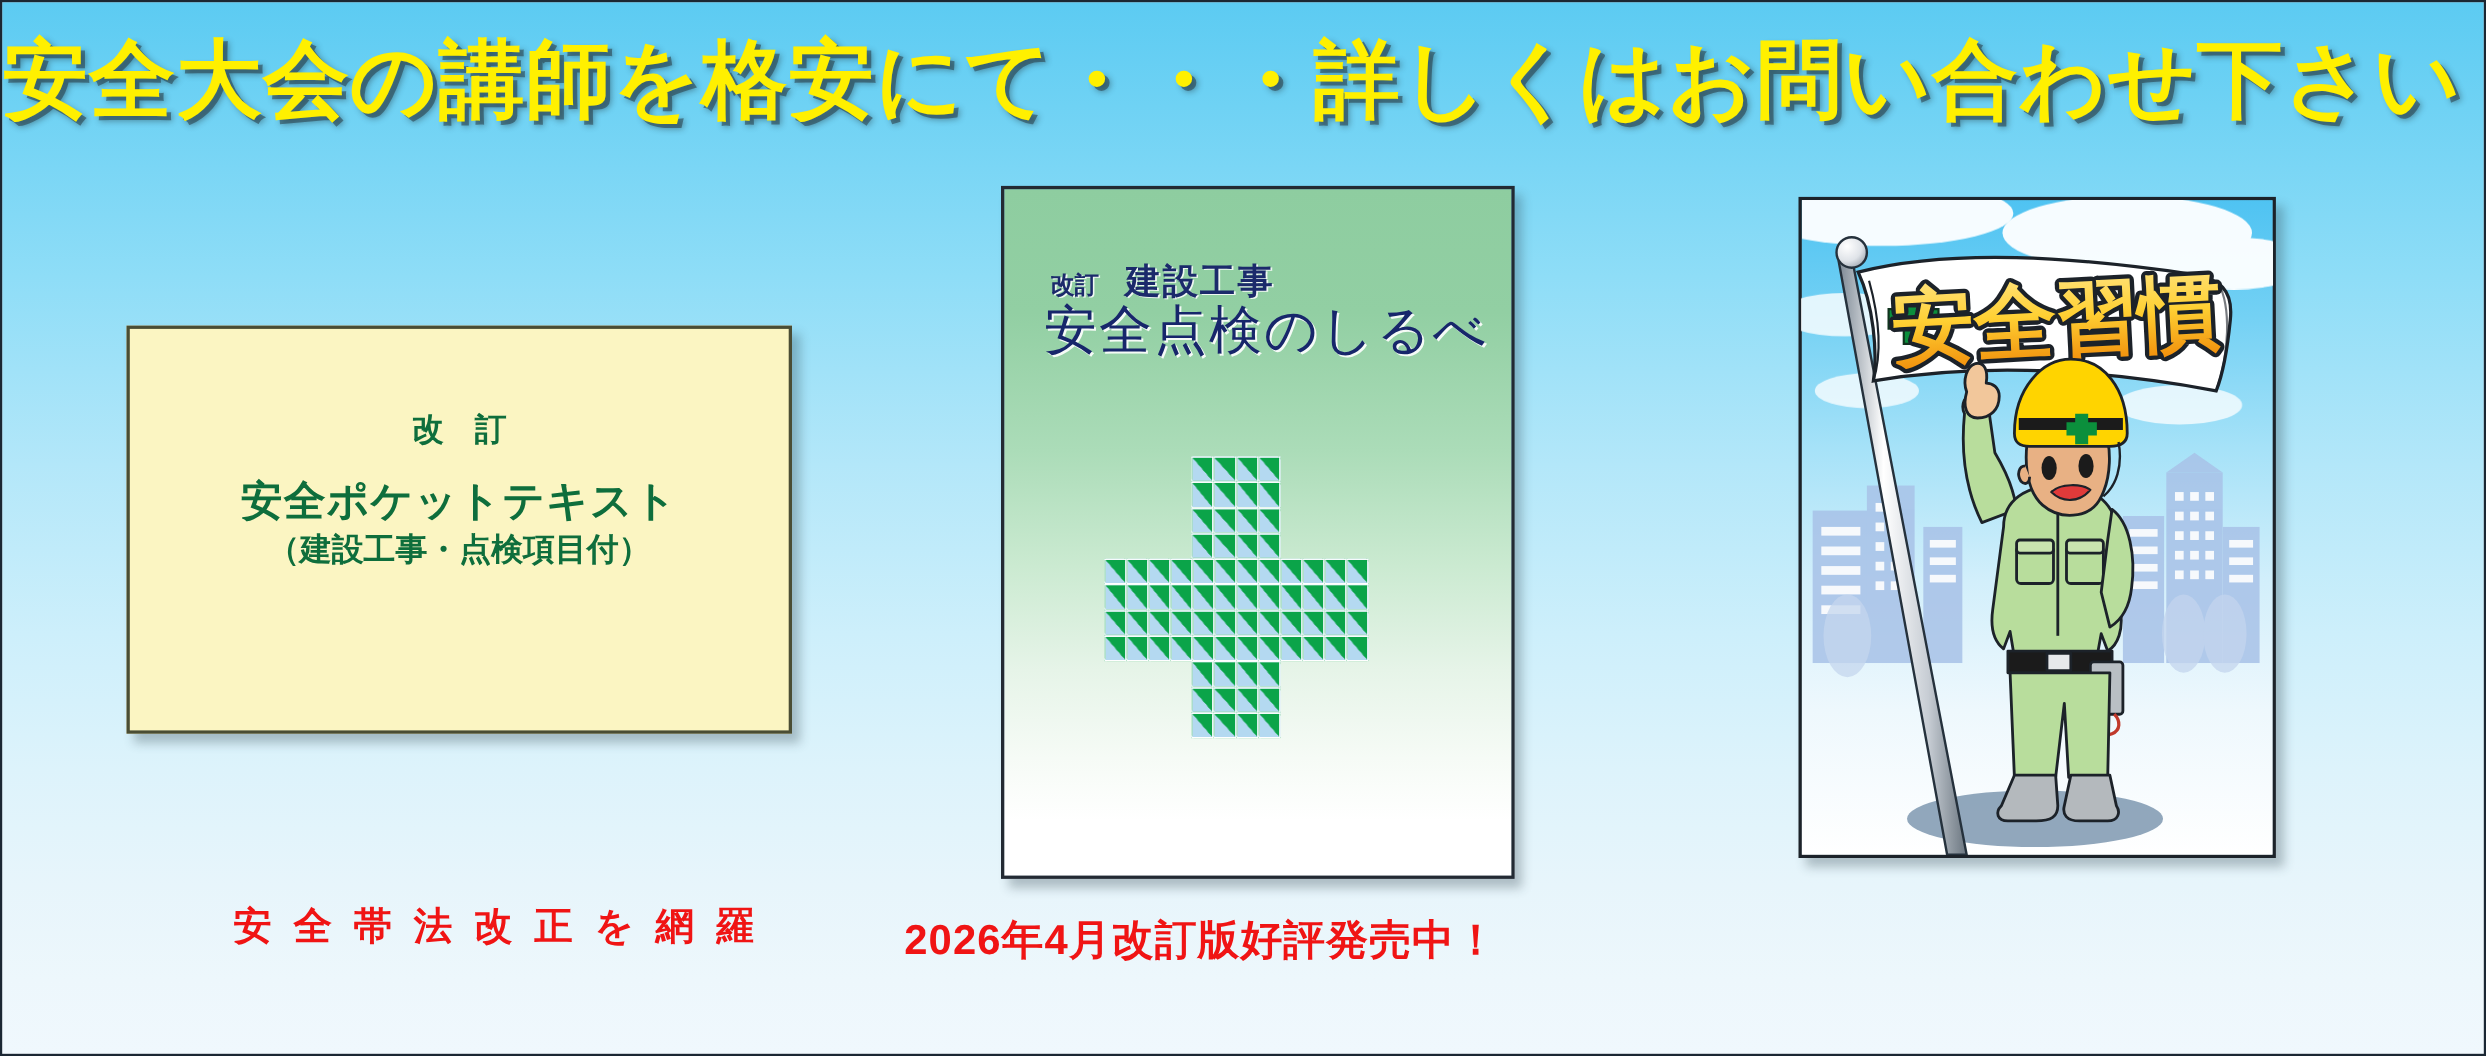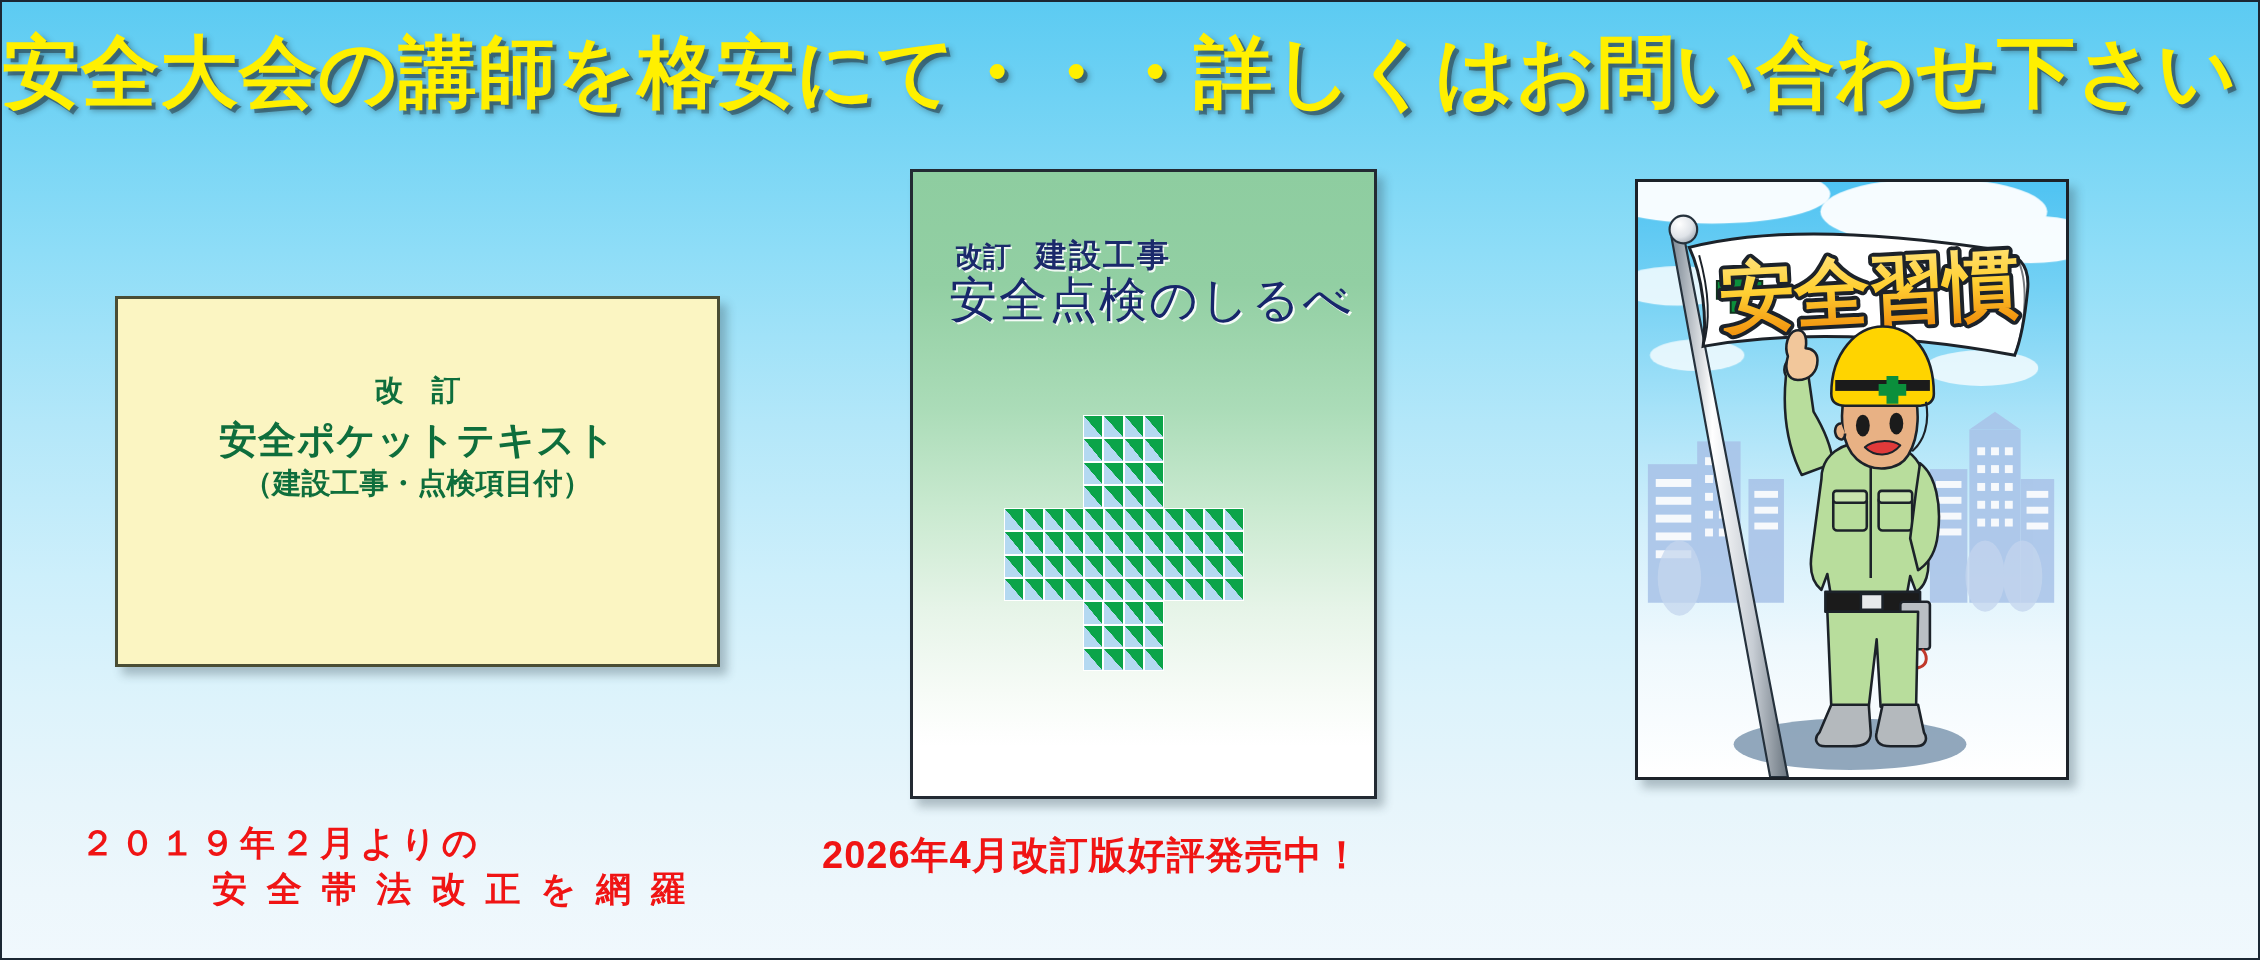--- a/index.html
+++ b/index.html
@@ -69,21 +69,21 @@
     top: 72px;
     width: 100%;
     text-align: center;
     color: #0e6e3c;
   }
   #book1 .b1-kaitei {
     font-size: 29px;
     font-weight: 700;
     letter-spacing: 10px;
     text-indent: 10px;
-    margin-bottom: 8px;
+    margin-bottom: 24px;
   }
   #book1 .b1-title {
     font-size: 38px;
     font-weight: 700;
     letter-spacing: 1px;
     line-height: 1.12;
   }
   #book1 .b1-sub {
     font-size: 29px;
     font-weight: 700;
@@ -111,21 +111,21 @@
   #book2 .b2-kaitei {
     position: absolute;
     left: 42px;
     top: 62px;
     font-size: 26px;
     font-weight: 700;
     color: #1b2a6b;
     letter-spacing: 0px;
     text-shadow: 1.5px 1.5px 0 rgba(255,255,255,0.85);
   }
-  #book2 .b2-kaitei .kaitei-small { font-size: 28px; font-family: Liberation Serif, serif; }
+  #book2 .b2-kaitei .kaitei-small { font-size: 22px; font-family: Liberation Serif, serif; }
   #book2 .b2-kaitei .kaitei-big { font-size: 32px; margin-left: 24px; letter-spacing: 2px; }
   #book2 .b2-title {
     position: absolute;
     left: 36px;
     top: 96px;
     font-size: 48px;
     font-weight: 400;
     color: #17266b;
     letter-spacing: 2px;
     text-shadow: 2px 2px 0 rgba(255,255,255,0.9);
@@ -208,21 +208,20 @@
 
   <div class="cover" id="book1">
     <div class="b1-wrap">
       <div class="b1-kaitei">改 訂</div>
       <div class="b1-title">安全ポケットテキスト</div>
       <div class="b1-sub">（建設工事・点検項目付）</div>
     </div>
   </div>
 
   <div class="caption" id="cap1">
-    <div class="cap-line1">２０１９年２月よりの</div>
     <div class="cap-line2">安 全 帯 法 改 正 を 網 羅</div>
   </div>
 
   <div class="cover" id="book2">
     <div class="b2-kaitei">
       <span class="kaitei-small">改訂</span><span class="kaitei-big">建設工事</span>
     </div>
     <div class="b2-title">安全点検のしるべ</div>
     <div class="cross" id="cross-emblem">
         <div class="cross-row">

